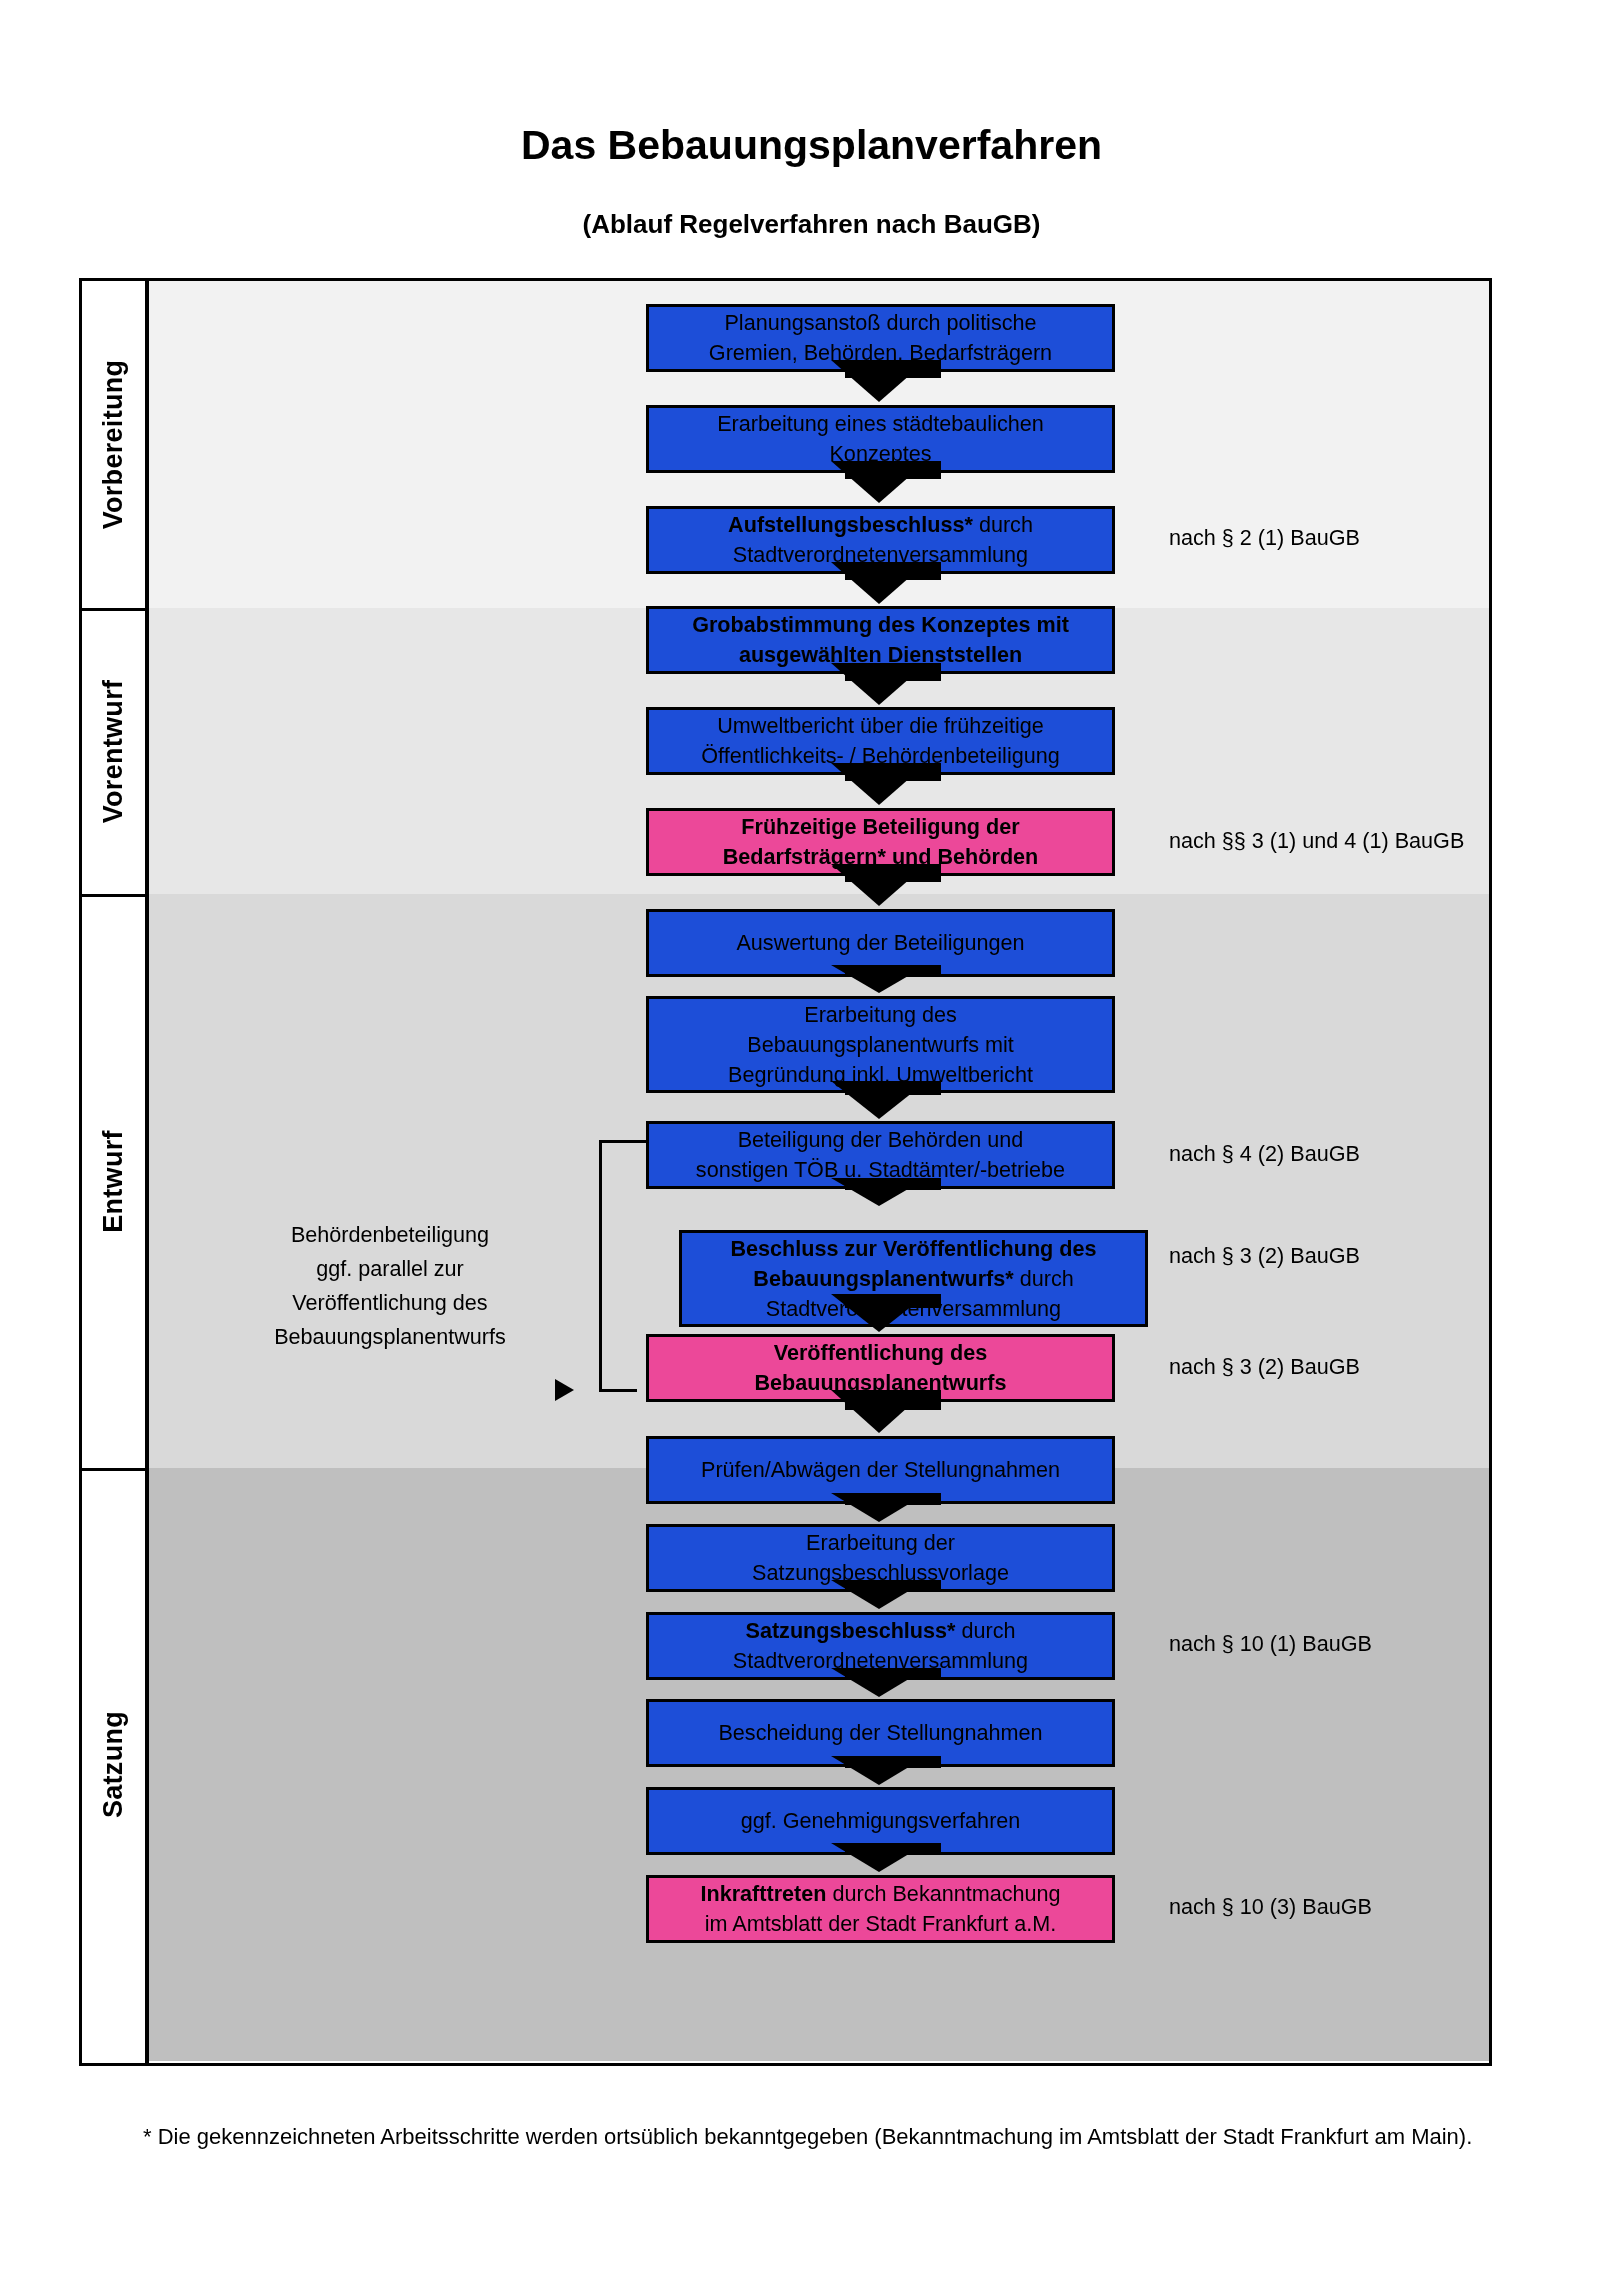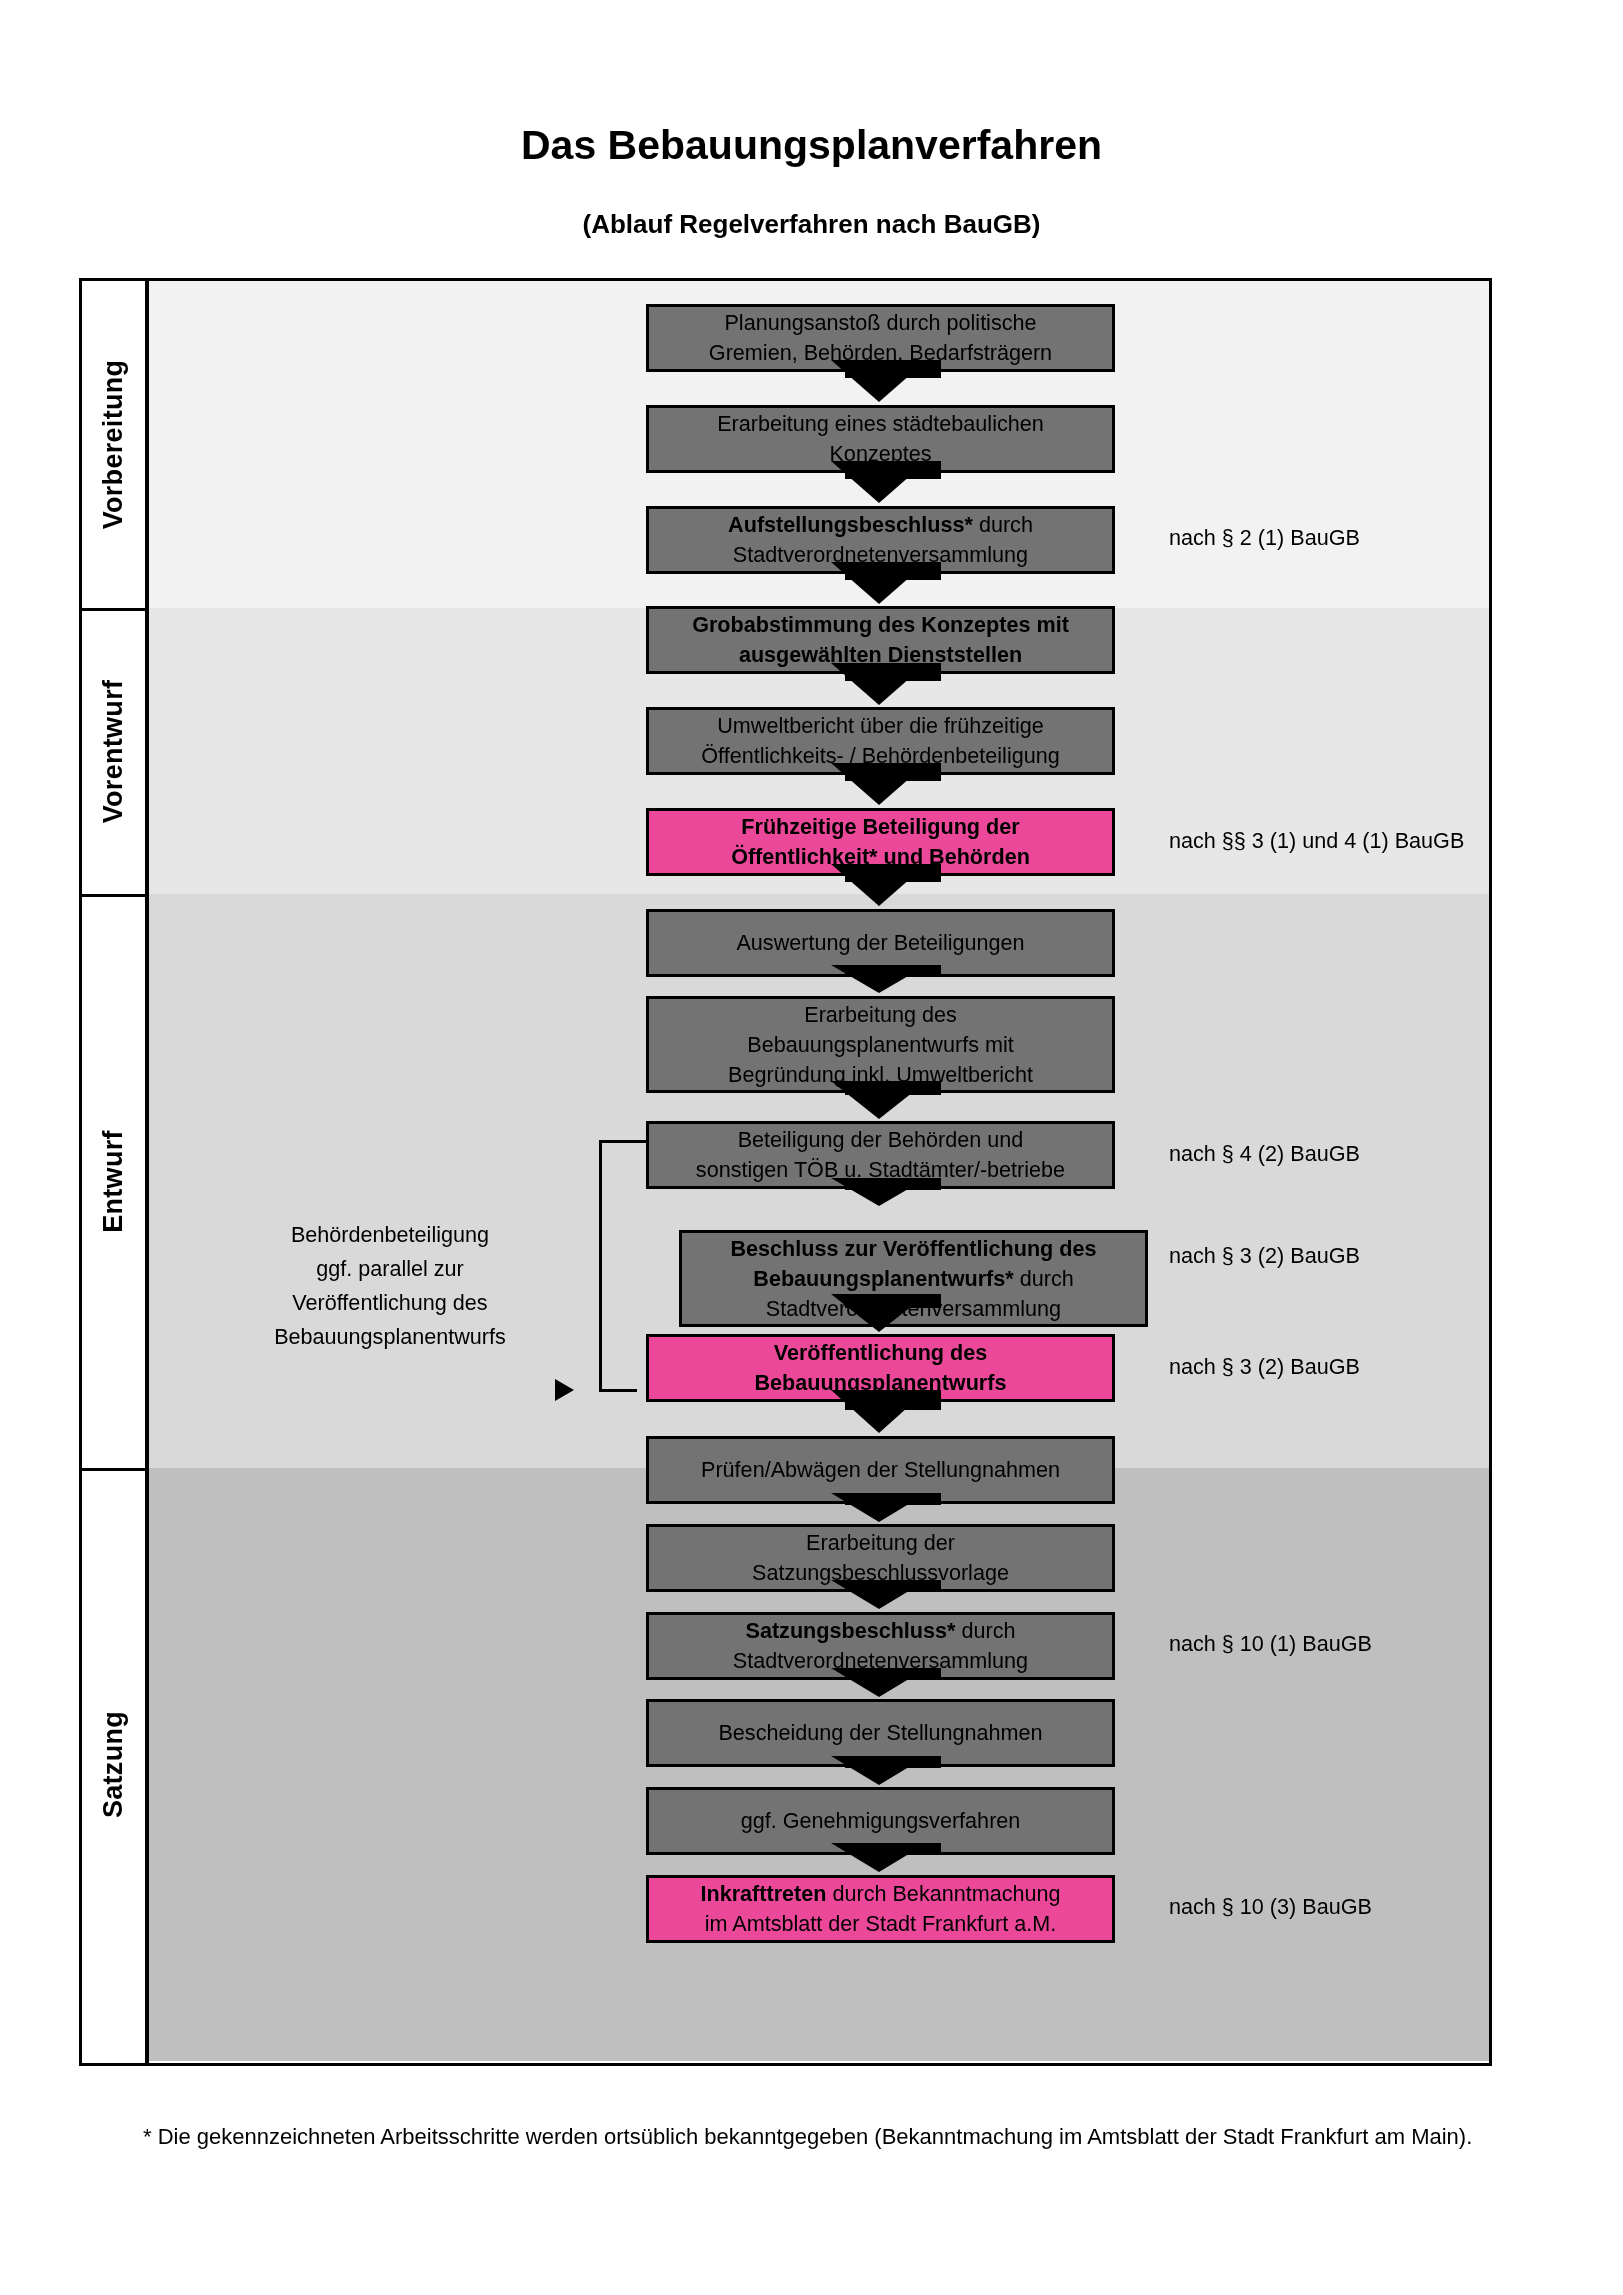--- a/index.html
+++ b/index.html
@@ -41,21 +41,21 @@
     display:flex;align-items:center;justify-content:center;
   }
   .phase-label span{
     transform:rotate(-90deg);white-space:nowrap;
     font-size:27px;font-weight:bold;letter-spacing:0.3px;
   }
 
   
   .pbox{
     position:absolute;left:564px;width:469px;box-sizing:border-box;
-    border:3.3px solid #000;background:#737373;
+    border:3.3px solid #000;background:#1d4ed8;
     display:flex;flex-direction:column;align-items:center;justify-content:center;
     text-align:center;font-size:21.6px;line-height:30px;
     padding:2.6px 6.5px;
   }
   .pbox.blue{background:#ec4899;}
   .pbox .ln{display:block;white-space:nowrap;}
   .pbox .bold{font-weight:bold;}
 
   
   .dn-arrow{
@@ -165,21 +165,21 @@
         <div class="dn-stem" style="top: 382px; height: 18.3px;"></div>
         <div class="dn-arrow" style="top: 382px; border-top-width: 42px;"></div>
         <div class="pbox" style="top: 426px; height: 68px;">
           <span class="ln"><span>Umweltbericht über die frühzeitige</span></span>
           <span class="ln"><span>Öffentlichkeits- / Behördenbeteiligung</span></span>
         </div>
         <div class="dn-stem" style="top: 482px; height: 18.3px;"></div>
         <div class="dn-arrow" style="top: 482px; border-top-width: 42px;"></div>
         <div class="pbox blue" style="top: 527px; height: 68px;">
           <span class="ln"><span class="bold">Frühzeitige Beteiligung der</span></span>
-          <span class="ln"><span class="bold">Öffentlichkeit* und Behörden</span></span>
+          <span class="ln"><span class="bold">Bedarfsträgern* und Behörden</span></span>
         </div>
         <div class="dn-stem" style="top: 583px; height: 18.3px;"></div>
         <div class="dn-arrow" style="top: 583px; border-top-width: 42px;"></div>
         <div class="pbox" style="top: 628px; height: 68px;">
           <span class="ln"><span>Auswertung der Beteiligungen</span></span>
         </div>
         <div class="dn-stem" style="top: 684px; height: 11.8px;"></div>
         <div class="dn-arrow" style="top: 684px; border-top-width: 28px;"></div>
         <div class="pbox" style="top: 715px; height: 97px;">
           <span class="ln"><span>Erarbeitung des</span></span>

